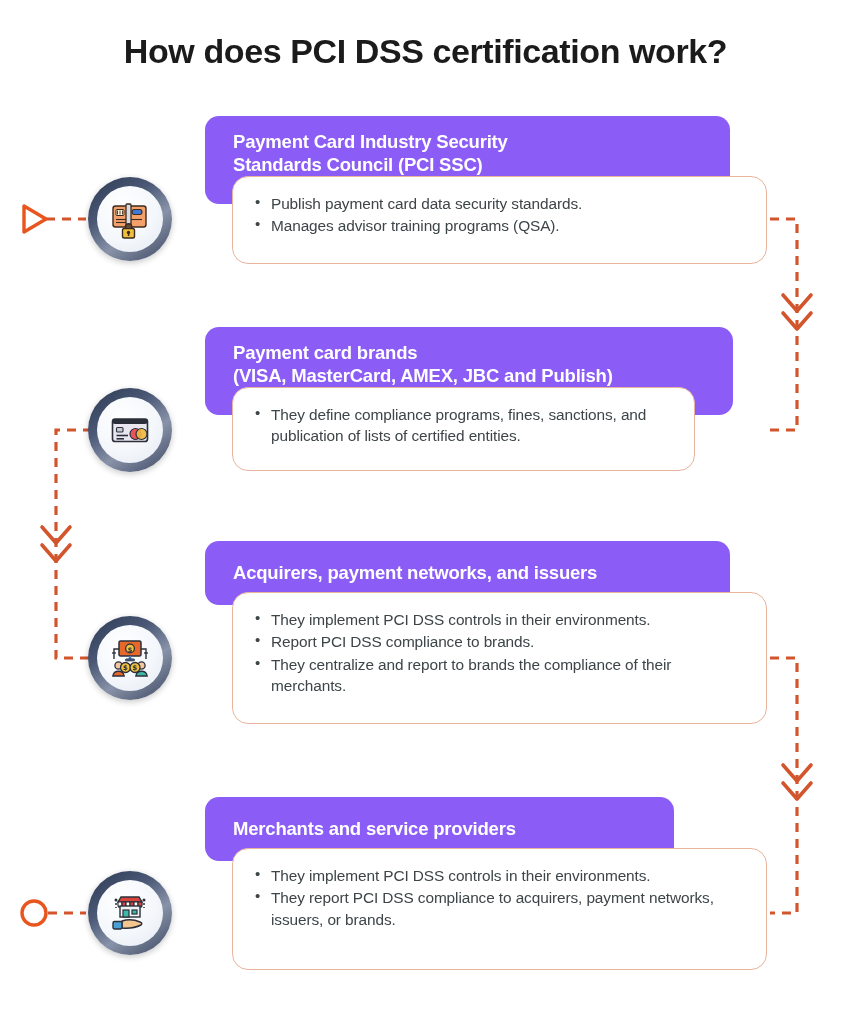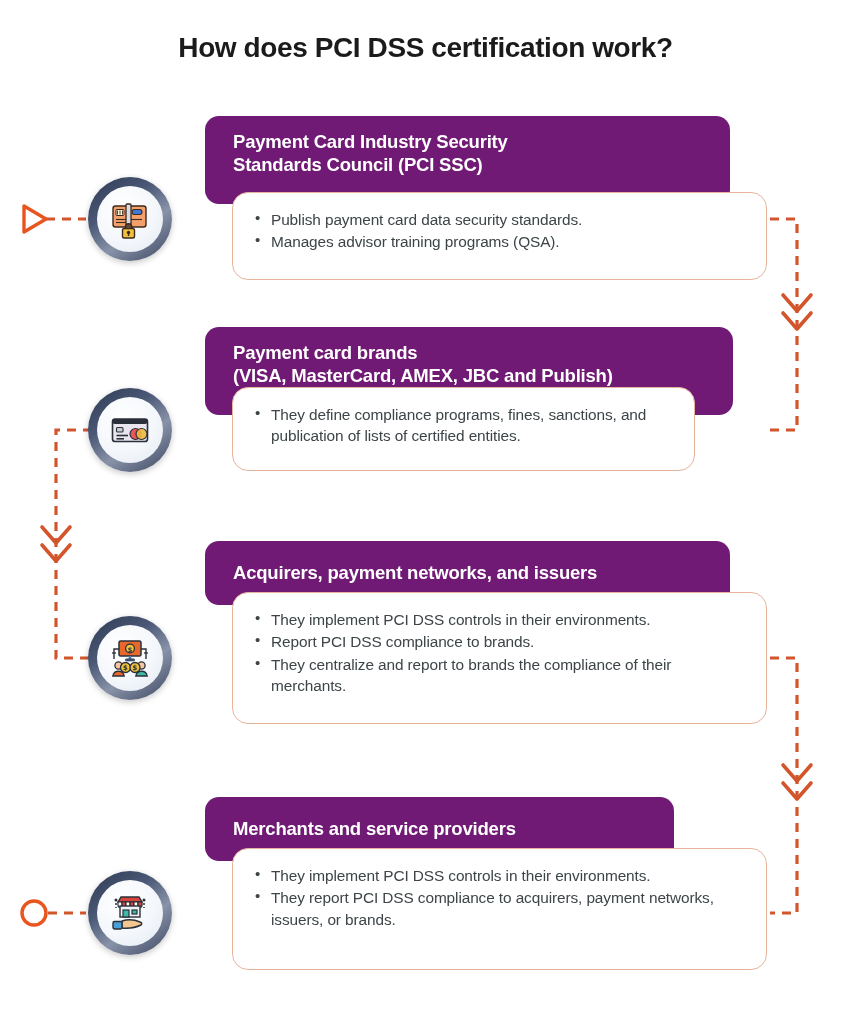--- a/index.html
+++ b/index.html
@@ -19,41 +19,41 @@
     height: 1024px;
     background: #ffffff;
   }
 
   
   .title {
     position: absolute;
     left: 0; right: 0;
     top: 32px;
     text-align: center;
-    font-size: 28px;
+    font-size: 34px;
     font-weight: bold;
     letter-spacing: -0.4px;
     color: #1b1b1b;
     font-family: "Liberation Sans", sans-serif;
   }
 
   
   .connectors {
     position: absolute;
     left: 0; top: 0;
     width: 851px; height: 1024px;
     pointer-events: none;
   }
 
   
   .step { position: absolute; }
 
   .head {
     position: absolute;
-    background: #701a75;
+    background: #8b5cf6;
     border-radius: 14px;
     color: #ffffff;
     font-weight: bold;
     line-height: 1.26;
     font-size: 18.5px;
     padding: 14px 0 14px 28px;
     letter-spacing: -0.2px;
   }
 
   .body-card {
@@ -148,21 +148,21 @@
     <polygon points="24,206 46,219 24,232" fill="none" stroke="#e8551f" stroke-width="3.4" stroke-linejoin="round"></polygon>
 
     <circle cx="34" cy="913" r="12" fill="none" stroke="#e8551f" stroke-width="3.4"></circle>
   </svg>
 
   <div class="step">
     <div class="head" style="left:205px; top:116px; width:525px; height:88px;">
       <div>Payment Card Industry Security</div>
       <div>Standards Council (PCI SSC)</div>
     </div>
-    <div class="body-card" style="left:232px; top:192px; width:535px; height:88px;">
+    <div class="body-card" style="left:232px; top:176px; width:535px; height:88px;">
       <ul>
         <li>Publish payment card data security standards.</li>
         <li>Manages advisor training programs (QSA).</li>
       </ul>
     </div>
     <div class="badge" style="left:88px; top:177px;">
       <div class="badge-inner">
         <svg width="42" height="42" viewBox="0 0 42 42">
           <rect x="4" y="8" width="33" height="21" rx="2.5" fill="#f3a06a" stroke="#3c2a1e" stroke-width="1.4"></rect>
           <rect x="7" y="11.5" width="8" height="6" rx="1" fill="#fff3d6" stroke="#3c2a1e" stroke-width="1"></rect>

